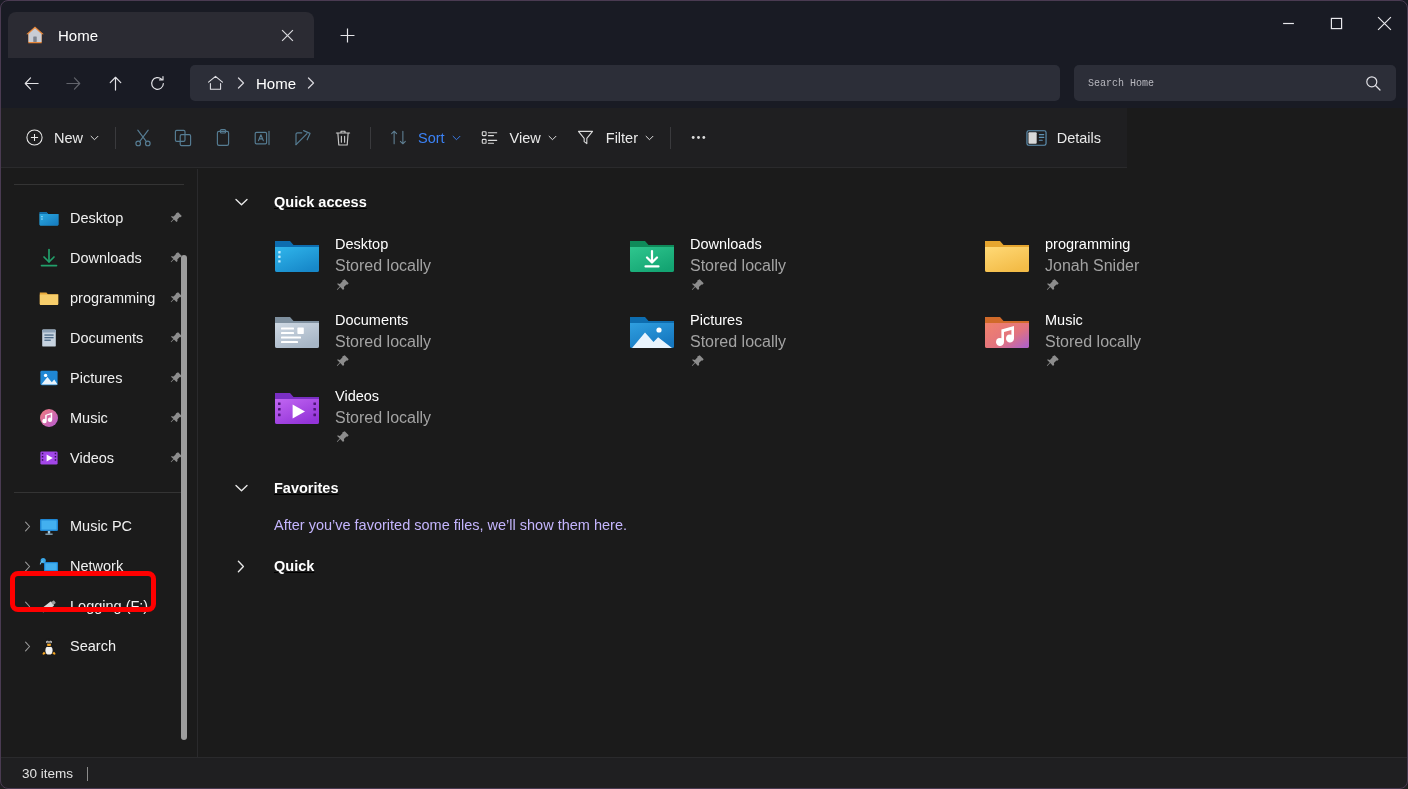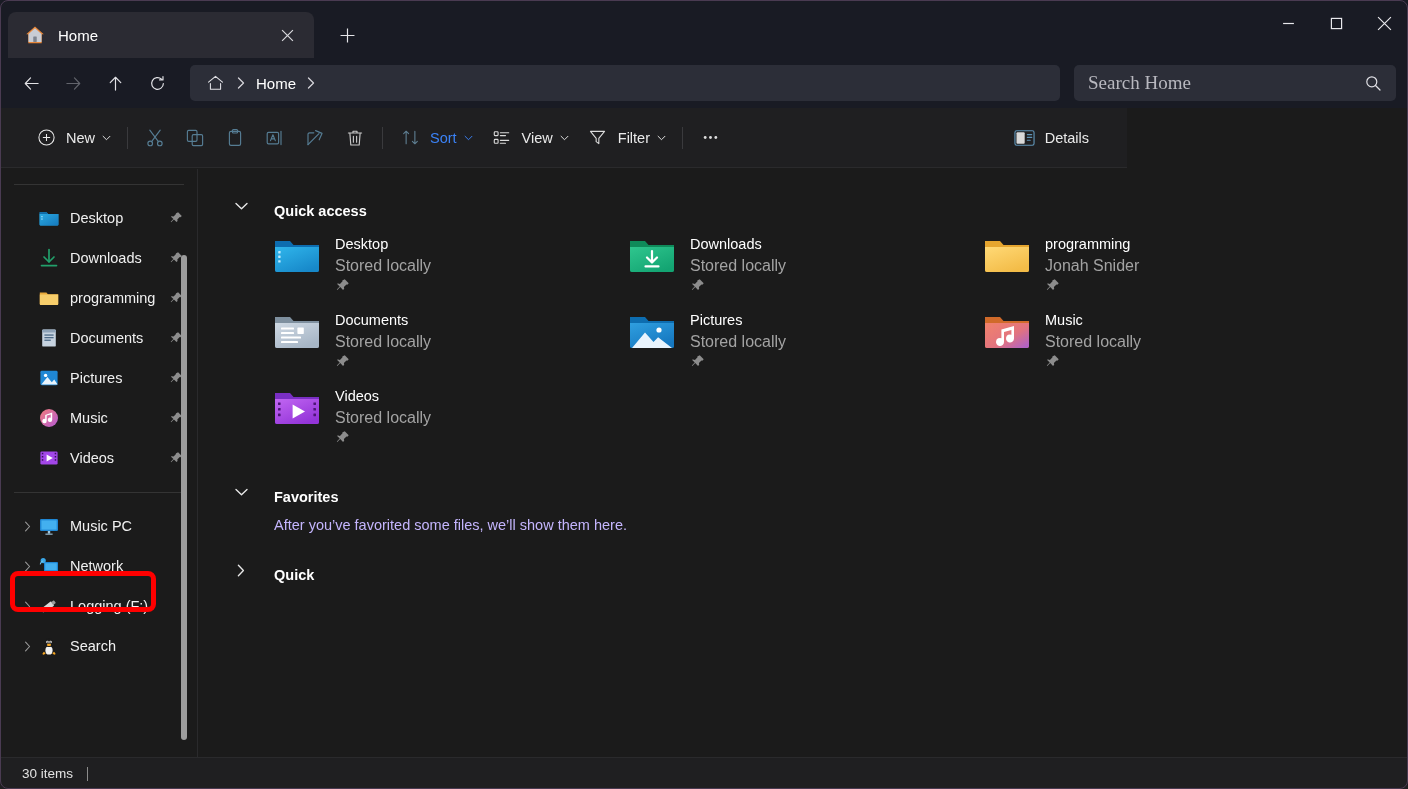--- a/index.html
+++ b/index.html
@@ -105,34 +105,34 @@
   .searchbox {
     width: 322px; height: 36px;
     background: #2c2e38;
     border-radius: 5px;
     display: flex; align-items: center;
     padding: 0 8px 0 14px;
   }
   .search-input {
     flex: 1;
     background: transparent; border: none; outline: none;
-    color: #ffffff; font-size: 19px;
-    font-family: Liberation Serif, serif;
+    color: #ffffff; font-size: 10px;
+    font-family: Liberation Mono, monospace;
   }
   .search-input::placeholder { color: #b8b8bf; }
   .search-icon { width: 30px; height: 28px; display: flex; align-items: center; justify-content: center; color: #e0e0e5; }
   .search-icon svg { width: 16px; height: 16px; }
 
   
   .cmdbar {
     position: absolute; top: 108px; left: 0;
     width: 1127px; height: 60px;
     background: #1f1f21;
     display: flex; align-items: center;
-    padding: 0 26px;
+    padding: 0 14px;
     border-bottom: 1px solid #2a2a2c;
   }
   .cmd {
     display: flex; align-items: center;
     height: 36px;
     border-radius: 5px;
     padding: 0 9px;
     color: #eaeaea;
     font-size: 14.5px;
     white-space: nowrap;
@@ -206,24 +206,25 @@
   }
 
   
   .content {
     position: absolute; top: 169px; left: 198px;
     width: 1210px; height: 588px;
     background: #1b1b1b;
     overflow: hidden;
   }
   .section-head {
-    display: flex; align-items: flex-end;
+    display: flex; align-items: center;
     height: 34px;
     margin-top: 16px;
     padding-left: 30px;
+    text-decoration: underline;
   }
   .sec-chev {
     width: 26px; height: 26px;
     display: flex; align-items: center; justify-content: center;
     color: #e8e8e8; flex: none;
   }
   .sec-chev svg { width: 13px; height: 8px; }
   .sec-chev.collapsed svg { width: 8px; height: 13px; }
   .sec-title {
     color: #ffffff; font-size: 14.5px; font-weight: bold;

